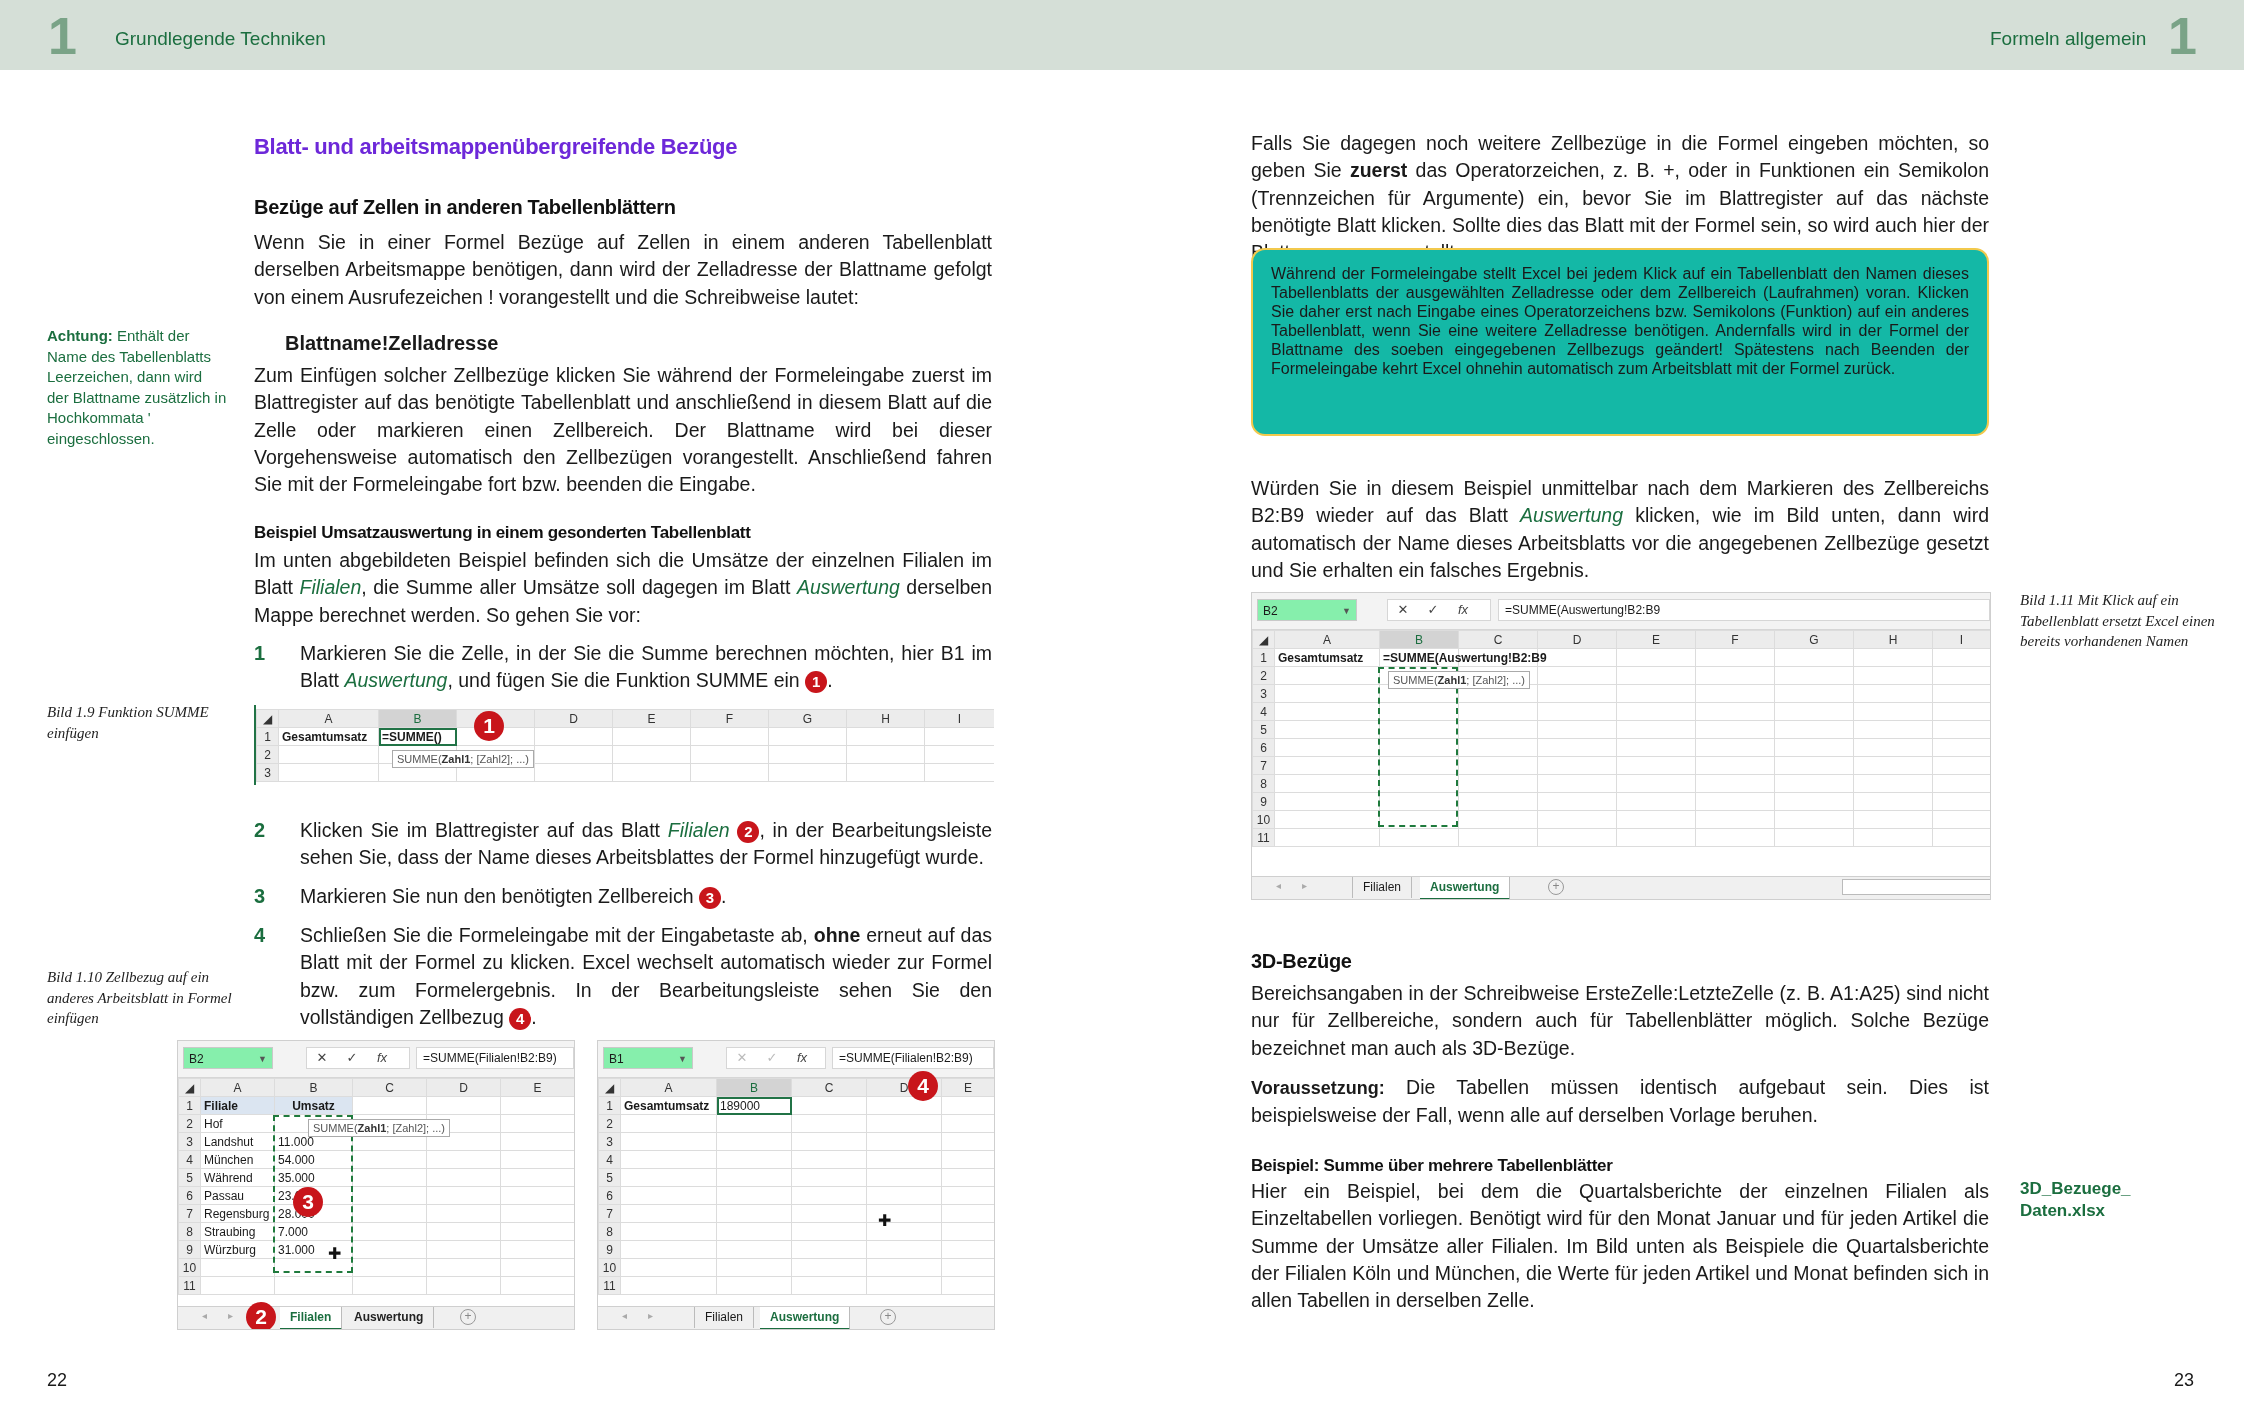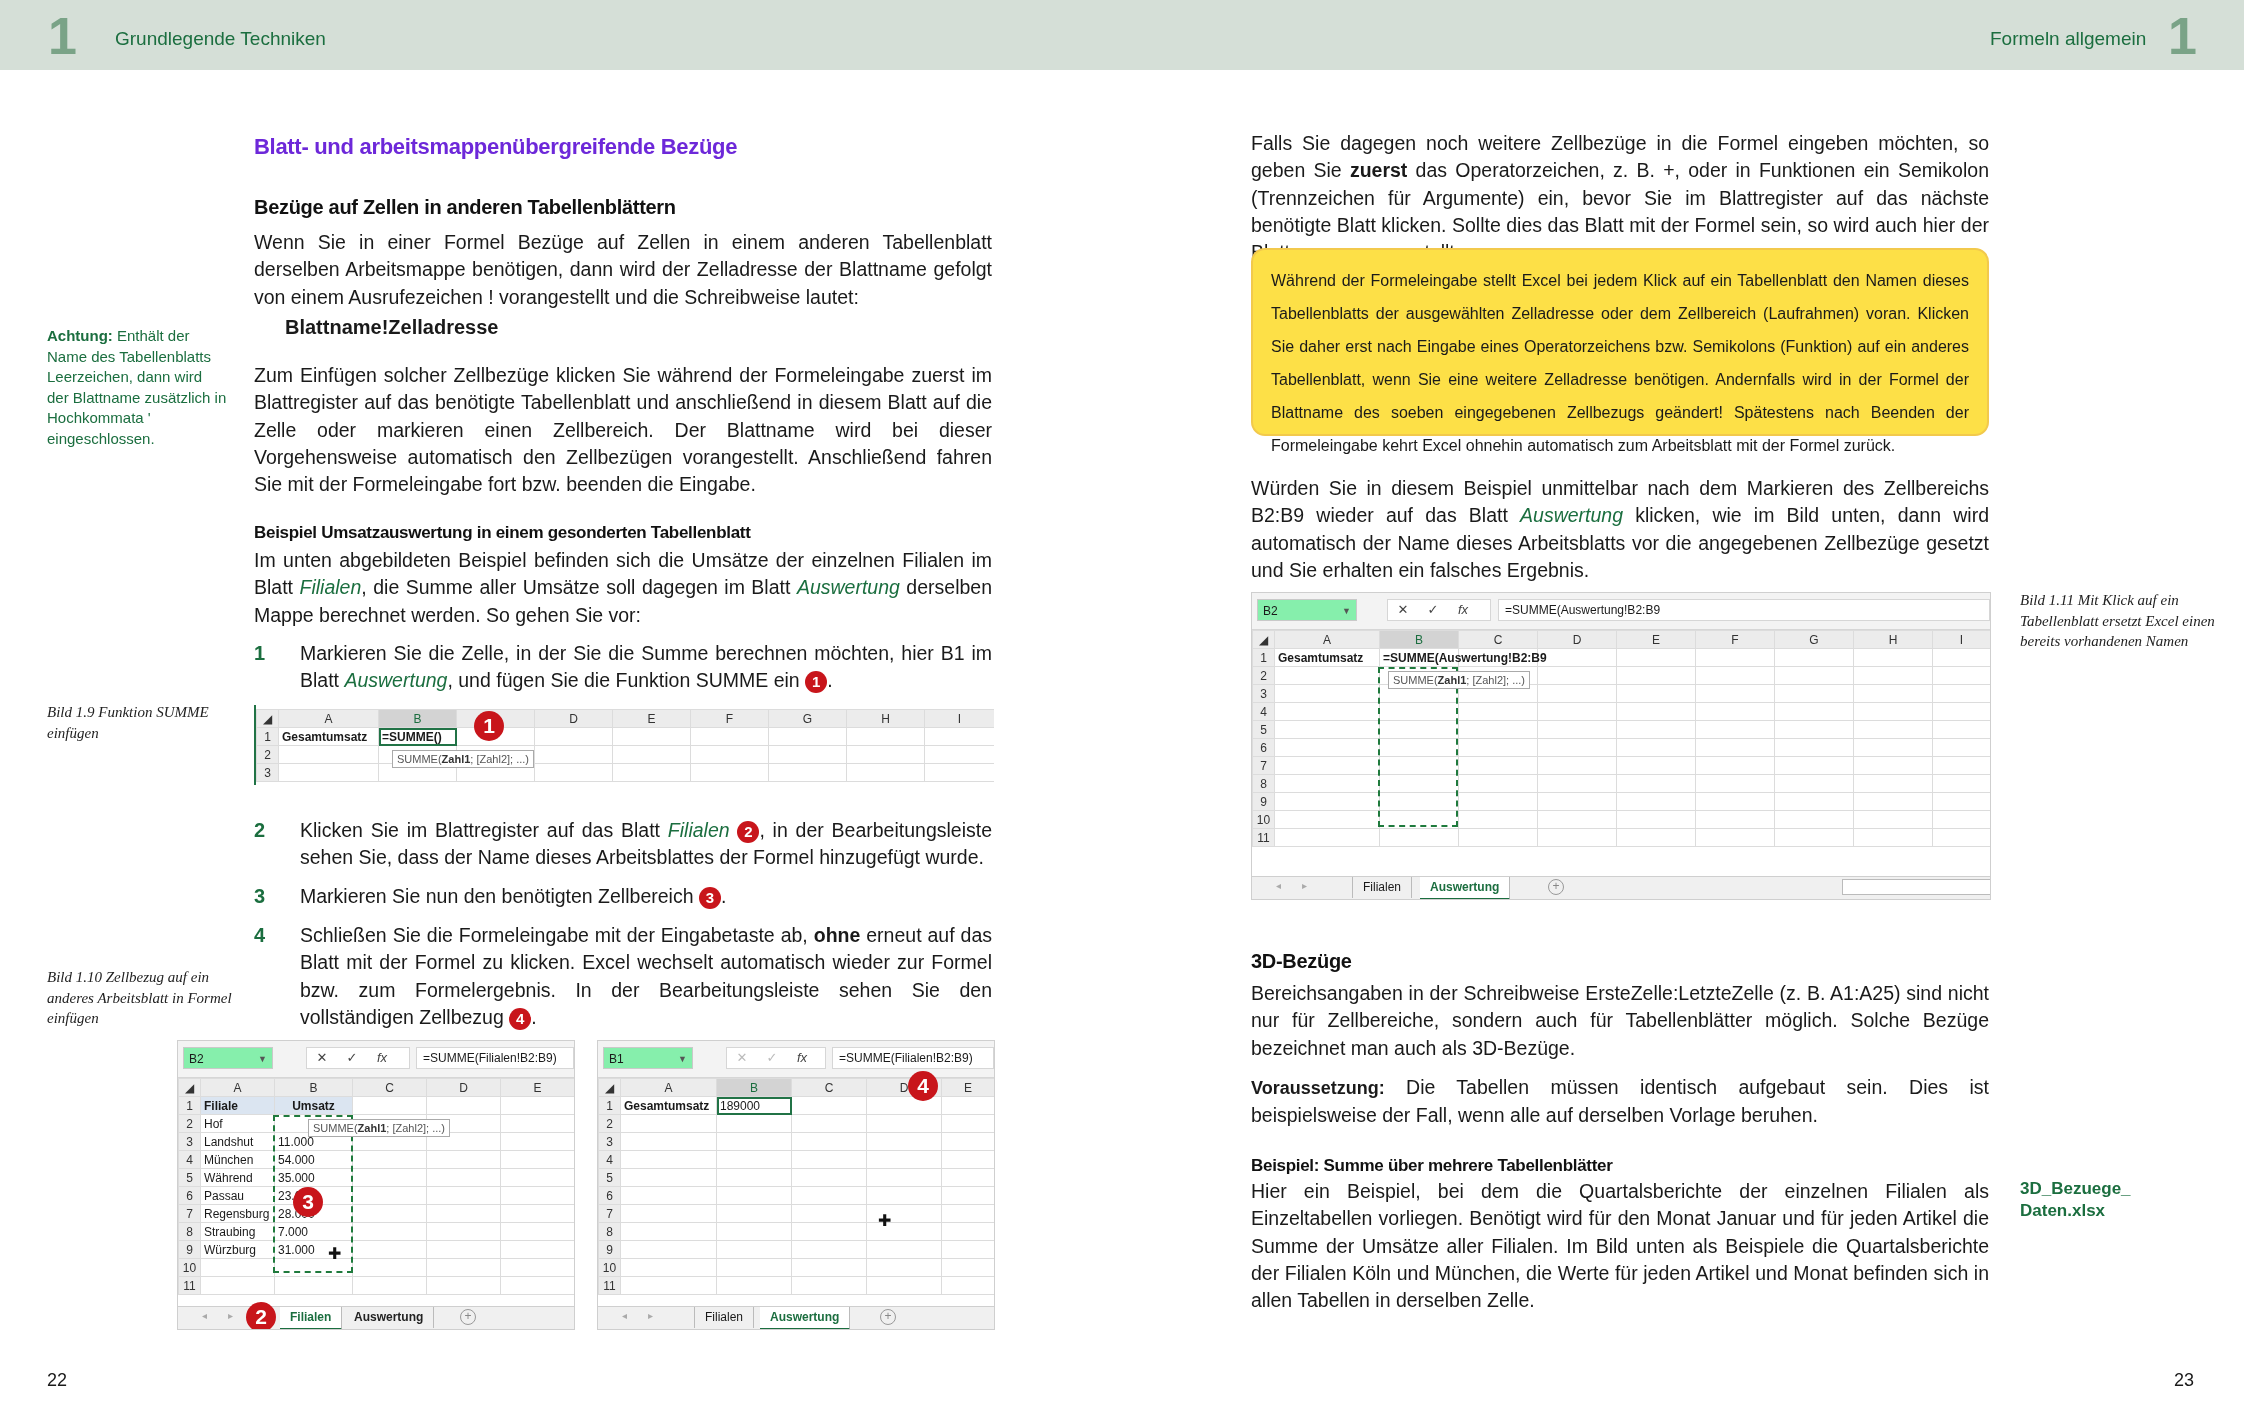--- a/index.html
+++ b/index.html
@@ -14,21 +14,21 @@
   .h3{font-size:17px;font-weight:bold;color:#111;letter-spacing:-0.3px;}
   .green{color:#1b6e3f;}
   .it{font-style:italic;}
   .side{font-size:15px;line-height:20.5px;color:#1b6e3f;}
   .cap{font-family:"Liberation Serif",serif;font-style:italic;font-size:15px;line-height:20.5px;color:#222;}
   .stepnum{position:absolute;left:0;top:0;font-weight:bold;color:#1b6e3f;font-size:20px;}
   .step{position:absolute;}
   .step .txt{margin-left:46px;}
   .badge{display:inline-block;width:22px;height:22px;border-radius:50%;background:#c8151b;color:#fff;font-weight:bold;font-size:15px;line-height:22px;text-align:center;vertical-align:middle;}
   .badge.big{width:30px;height:30px;line-height:30px;font-size:21px;}
-  .note{position:absolute;left:1251px;top:248px;width:738px;height:188px;border:2px solid #f2c94c;border-radius:14px;background:#fde047;box-sizing:border-box;padding:14px 18px;font-size:16px;line-height:33px;text-align:justify;}
+  .note{position:absolute;left:1251px;top:248px;width:738px;height:188px;border:2px solid #f2c94c;border-radius:14px;background:#14b8a6;box-sizing:border-box;padding:14px 18px;font-size:16px;line-height:19px;text-align:justify;}
   
   .xl{position:absolute;background:#fff;border:1px solid #cfcfcf;font-size:12px;overflow:hidden;}
   .xl .fbar{position:absolute;left:0;top:0;right:0;height:36px;background:#f3f3f3;border-bottom:1px solid #d6d6d6;}
   .xl .namebox{position:absolute;left:5px;top:6px;height:22px;background:#86efac;border:1px solid #c9c9c9;font-size:12px;line-height:22px;padding-left:5px;box-sizing:border-box;}
   .xl .namebox .dd{position:absolute;right:5px;top:0;font-size:9px;color:#555;}
   .xl .fbtns{position:absolute;top:6px;height:22px;background:#fff;border:1px solid #d6d6d6;box-sizing:border-box;font-size:13px;line-height:20px;color:#444;}
   .xl .fbtns span{display:inline-block;width:30px;text-align:center;}
   .xl .formula{position:absolute;top:6px;right:0;height:22px;background:#fff;border:1px solid #d6d6d6;box-sizing:border-box;font-size:12px;line-height:20px;padding-left:6px;}
   .xl table{position:absolute;left:0;border-collapse:collapse;table-layout:fixed;}
   .xl td{border:1px solid #dcdcdc;height:17px;padding:0 3px;font-size:12px;white-space:nowrap;overflow:visible;position:relative;}
@@ -56,21 +56,21 @@
 <div class="hdr">
   <span class="num" style="left:48px;">1</span>
   <span class="ttl" style="left:115px;">Grundlegende Techniken</span>
   <span class="ttl" style="left:1990px;">Formeln allgemein</span>
   <span class="num" style="left:2168px;">1</span>
 </div>
 
 <div class="abs h1" style="left:254px;top:134px;">Blatt- und arbeitsmappenübergreifende Bezüge</div>
 <div class="abs h2" style="left:254px;top:196px;">Bezüge auf Zellen in anderen Tabellenblättern</div>
 <div class="abs body" style="left:254px;top:229px;width:738px;">Wenn Sie in einer Formel Bezüge auf Zellen in einem anderen Tabellenblatt derselben Arbeitsmappe benötigen, dann wird der Zelladresse der Blattname gefolgt von einem Ausrufezeichen ! vorangestellt und die Schreibweise lautet:</div>
-<div class="abs" style="left:285px;top:316px;font-size:20px;font-weight:bold;">Blattname!Zelladresse</div>
+<div class="abs" style="left:285px;top:332px;font-size:20px;font-weight:bold;">Blattname!Zelladresse</div>
 <div class="abs body" style="left:254px;top:362px;width:738px;">Zum Einfügen solcher Zellbezüge klicken Sie während der Formeleingabe zuerst im Blattregister auf das benötigte Tabellenblatt und anschließend in diesem Blatt auf die Zelle oder markieren einen Zellbereich. Der Blattname wird bei dieser Vorgehensweise automatisch den Zellbezügen vorangestellt. Anschließend fahren Sie mit der Formeleingabe fort bzw. beenden die Eingabe.</div>
 
 <div class="abs side" style="left:47px;top:326px;width:180px;">
   <b>Achtung:</b><span> Enthält der Name des Tabellenblatts Leerzeichen, dann wird der Blattname zusätzlich in Hochkommata ' eingeschlossen.</span>
 </div>
 
 <div class="abs h3" style="left:254px;top:523px;">Beispiel Umsatzauswertung in einem gesonderten Tabellenblatt</div>
 <div class="abs body" style="left:254px;top:547px;width:738px;">
   <span>Im unten abgebildeten Beispiel befinden sich die Umsätze der einzelnen Filialen im Blatt </span><span class="green it">Filialen</span><span>, die Summe aller Umsätze soll dagegen im Blatt </span><span class="green it">Auswertung</span><span> derselben Mappe berechnet werden. So gehen Sie vor:</span>
 </div>

